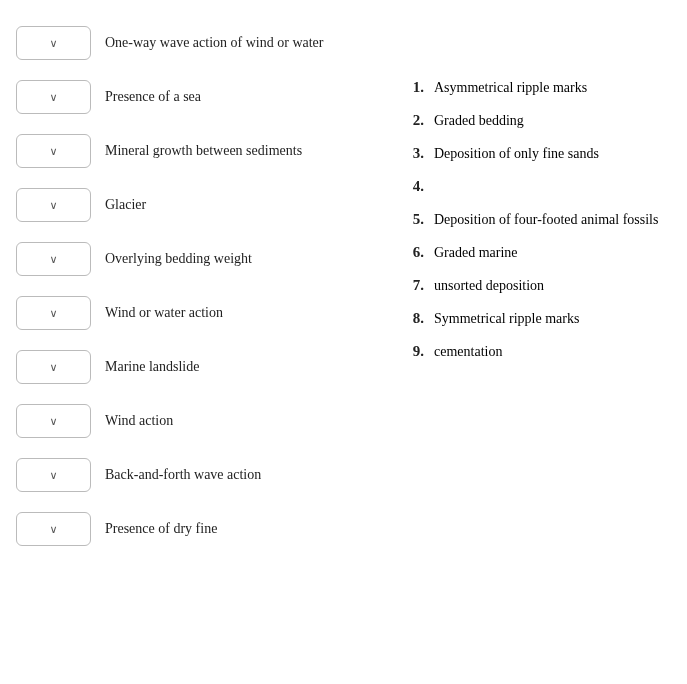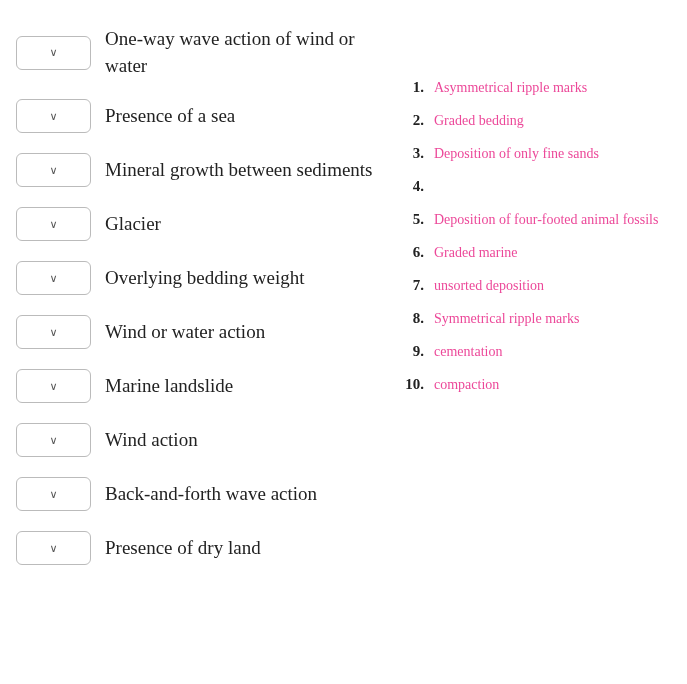--- a/index.html
+++ b/index.html
@@ -49,21 +49,21 @@
       background: #fff;
       cursor: pointer;
       padding: 0 10px;
       gap: 6px;
     }
     .dropdown-btn .chevron {
       font-size: 11px;
       color: #555;
     }
     .item-label {
-      font-size: 19px;
+      font-size: 14px;
       color: #222;
       line-height: 1.4;
     }
     .right-list {
       list-style: none;
       padding: 0;
       margin: 0;
     }
     .right-list li {
       display: flex;
@@ -73,21 +73,21 @@
       gap: 10px;
     }
     .list-num {
       font-weight: bold;
       font-size: 15px;
       min-width: 28px;
       text-align: right;
     }
     .list-text {
       font-size: 14px;
-      color: #ec4899;
+      color: #000000;
     }
   </style>
 </head>
 <body>
 
 <div class="main-container">
   <div class="left-col" id="left-col">
       <div class="left-item">
         <button class="dropdown-btn">
           <span class="chevron">∨</span>
@@ -139,21 +139,21 @@
       <div class="left-item">
         <button class="dropdown-btn">
           <span class="chevron">∨</span>
         </button>
         <span class="item-label">Back-and-forth wave action</span>
       </div>
       <div class="left-item">
         <button class="dropdown-btn">
           <span class="chevron">∨</span>
         </button>
-        <span class="item-label">Presence of dry land</span>
+        <span class="item-label">Presence of dry fine</span>
       </div>
     </div>
   <div class="right-col">
     <ol class="right-list" id="right-list">
         <li>
           <span class="list-num">1.</span>
           <span class="list-text">Asymmetrical ripple marks</span>
         </li>
         <li>
           <span class="list-num">2.</span>
@@ -179,19 +179,15 @@
           <span class="list-text">unsorted deposition</span>
         </li>
         <li>
           <span class="list-num">8.</span>
           <span class="list-text">Symmetrical ripple marks</span>
         </li>
         <li>
           <span class="list-num">9.</span>
           <span class="list-text">cementation</span>
         </li>
-        <li>
-          <span class="list-num">10.</span>
-          <span class="list-text">compaction</span>
-        </li>
       </ol>
   </div>
 </div>
 
 </body></html>

